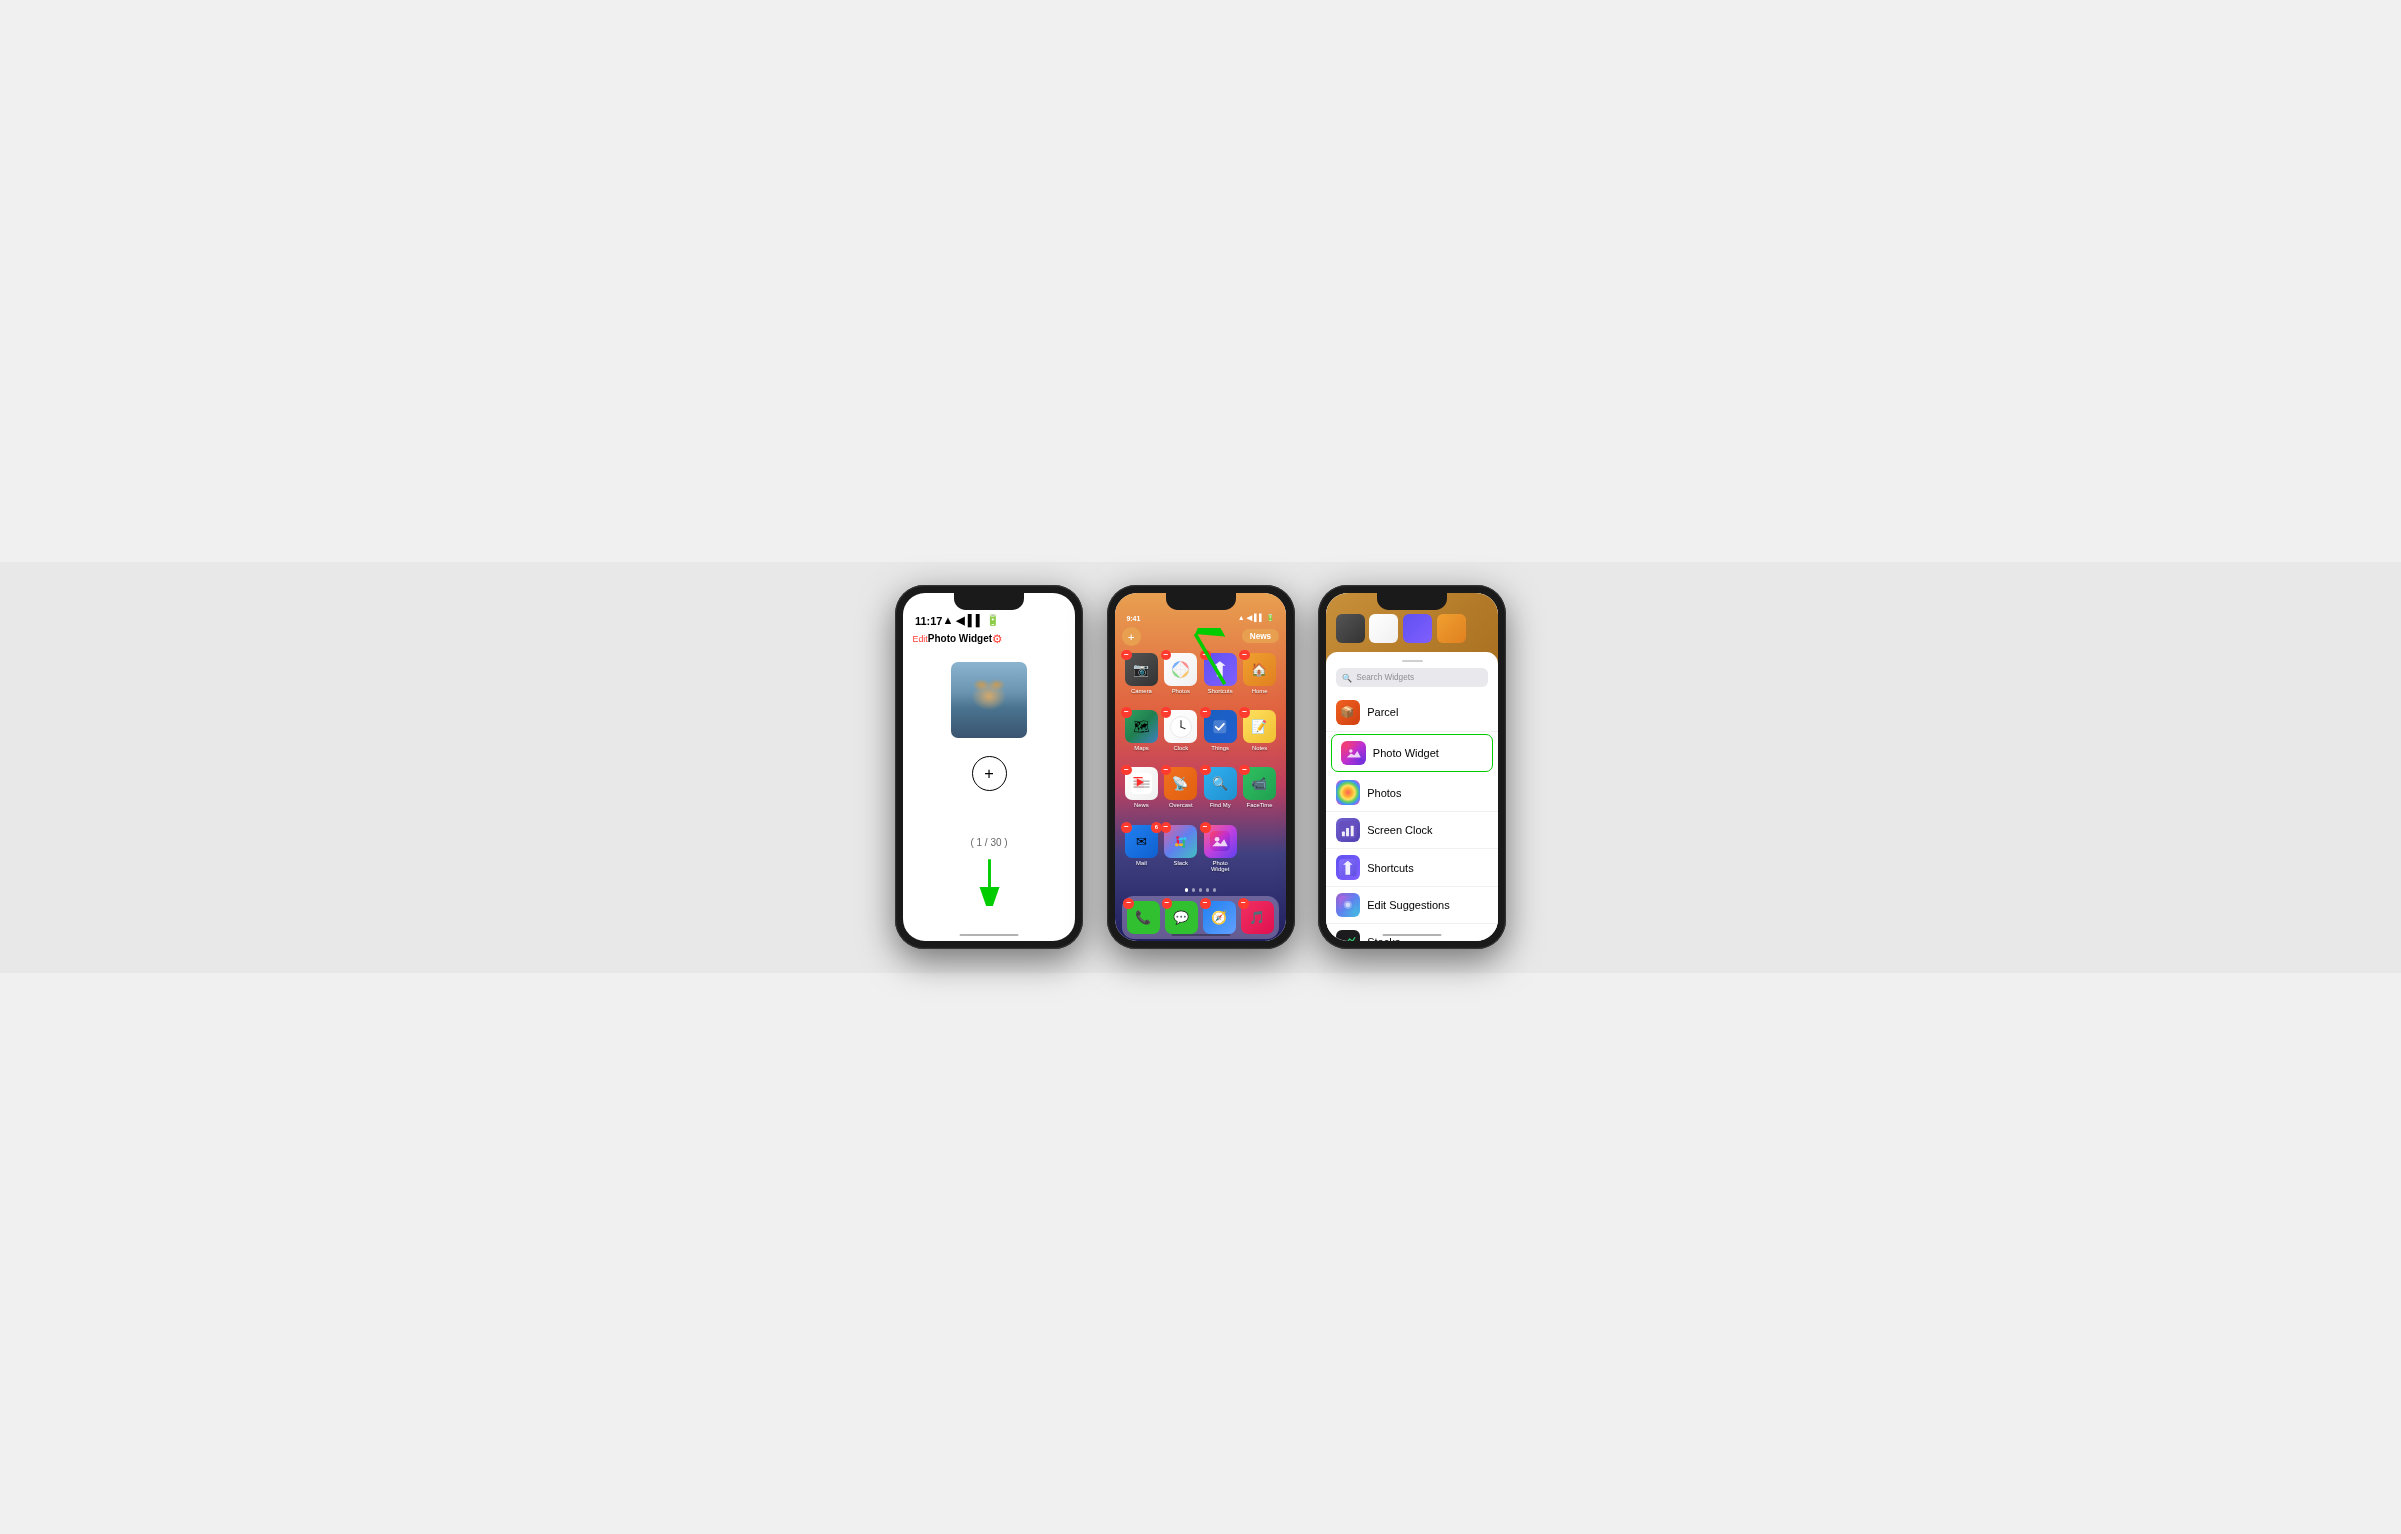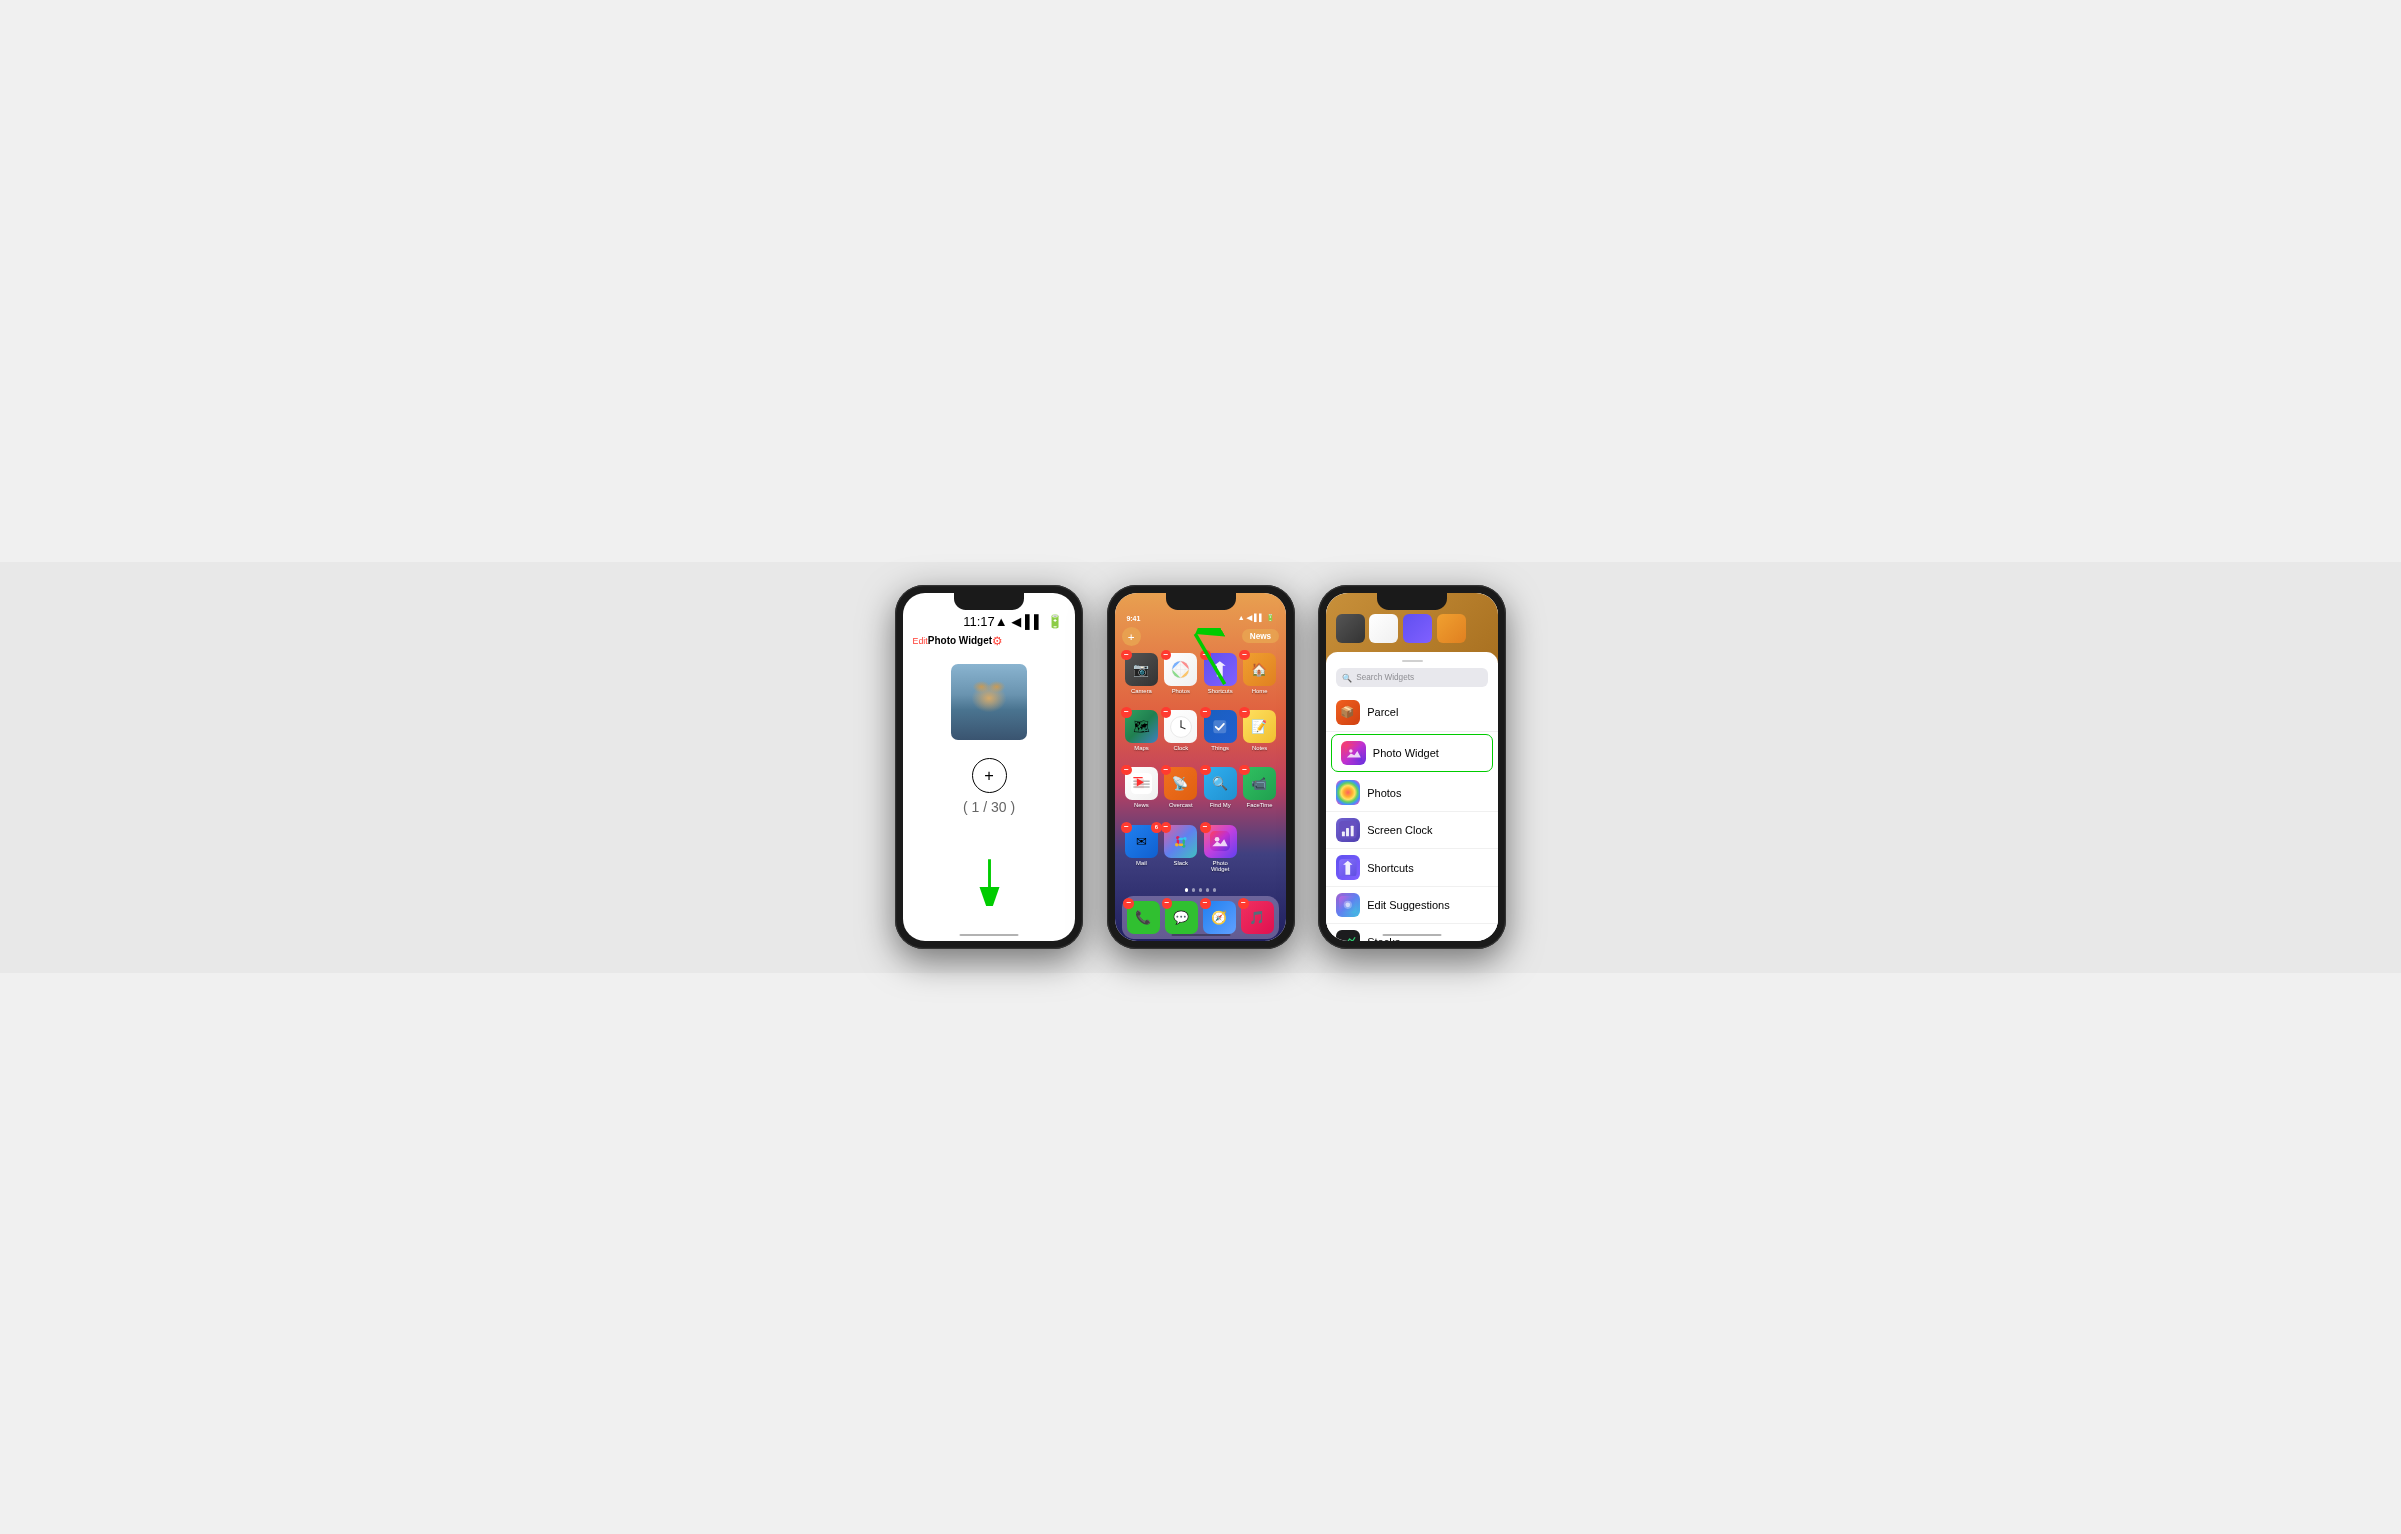--- a/index.html
+++ b/index.html
@@ -69,25 +69,25 @@
 
     
     .phone1-content {
       display: flex;
       flex-direction: column;
       height: 100%;
       background: white;
     }
     .phone1-status {
       display: flex;
-      justify-content: flex-end;
+      justify-content: flex-start;
       align-items: center;
       padding: 21px 11.7px 2.3px;
-      font-size: 13px;
-      font-weight: 400;
+      font-size: 11px;
+      font-weight: 700;
     }
     .phone1-nav {
       display: flex;
       justify-content: flex-start;
       align-items: center;
       padding: 2.3px 9.4px 4.7px;
     }
     .phone1-nav .edit-btn {
       color: #ff3b30;
       font-size: 8.8px;
@@ -132,22 +132,23 @@
       border-radius: 50%;
       border: 1.5px solid #000;
       display: flex;
       align-items: center;
       justify-content: center;
       font-size: 16.4px;
       color: #000;
       margin-bottom: 5.9px;
     }
     .photo-count {
-      font-size: 14px;
+      font-size: 10px;
       color: #666;
+      margin-top: 40px;
     }
     .down-arrow {
       margin-top: auto;
       margin-bottom: 23.5px;
       display: flex;
       flex-direction: column;
       align-items: center;
     }
 
     

